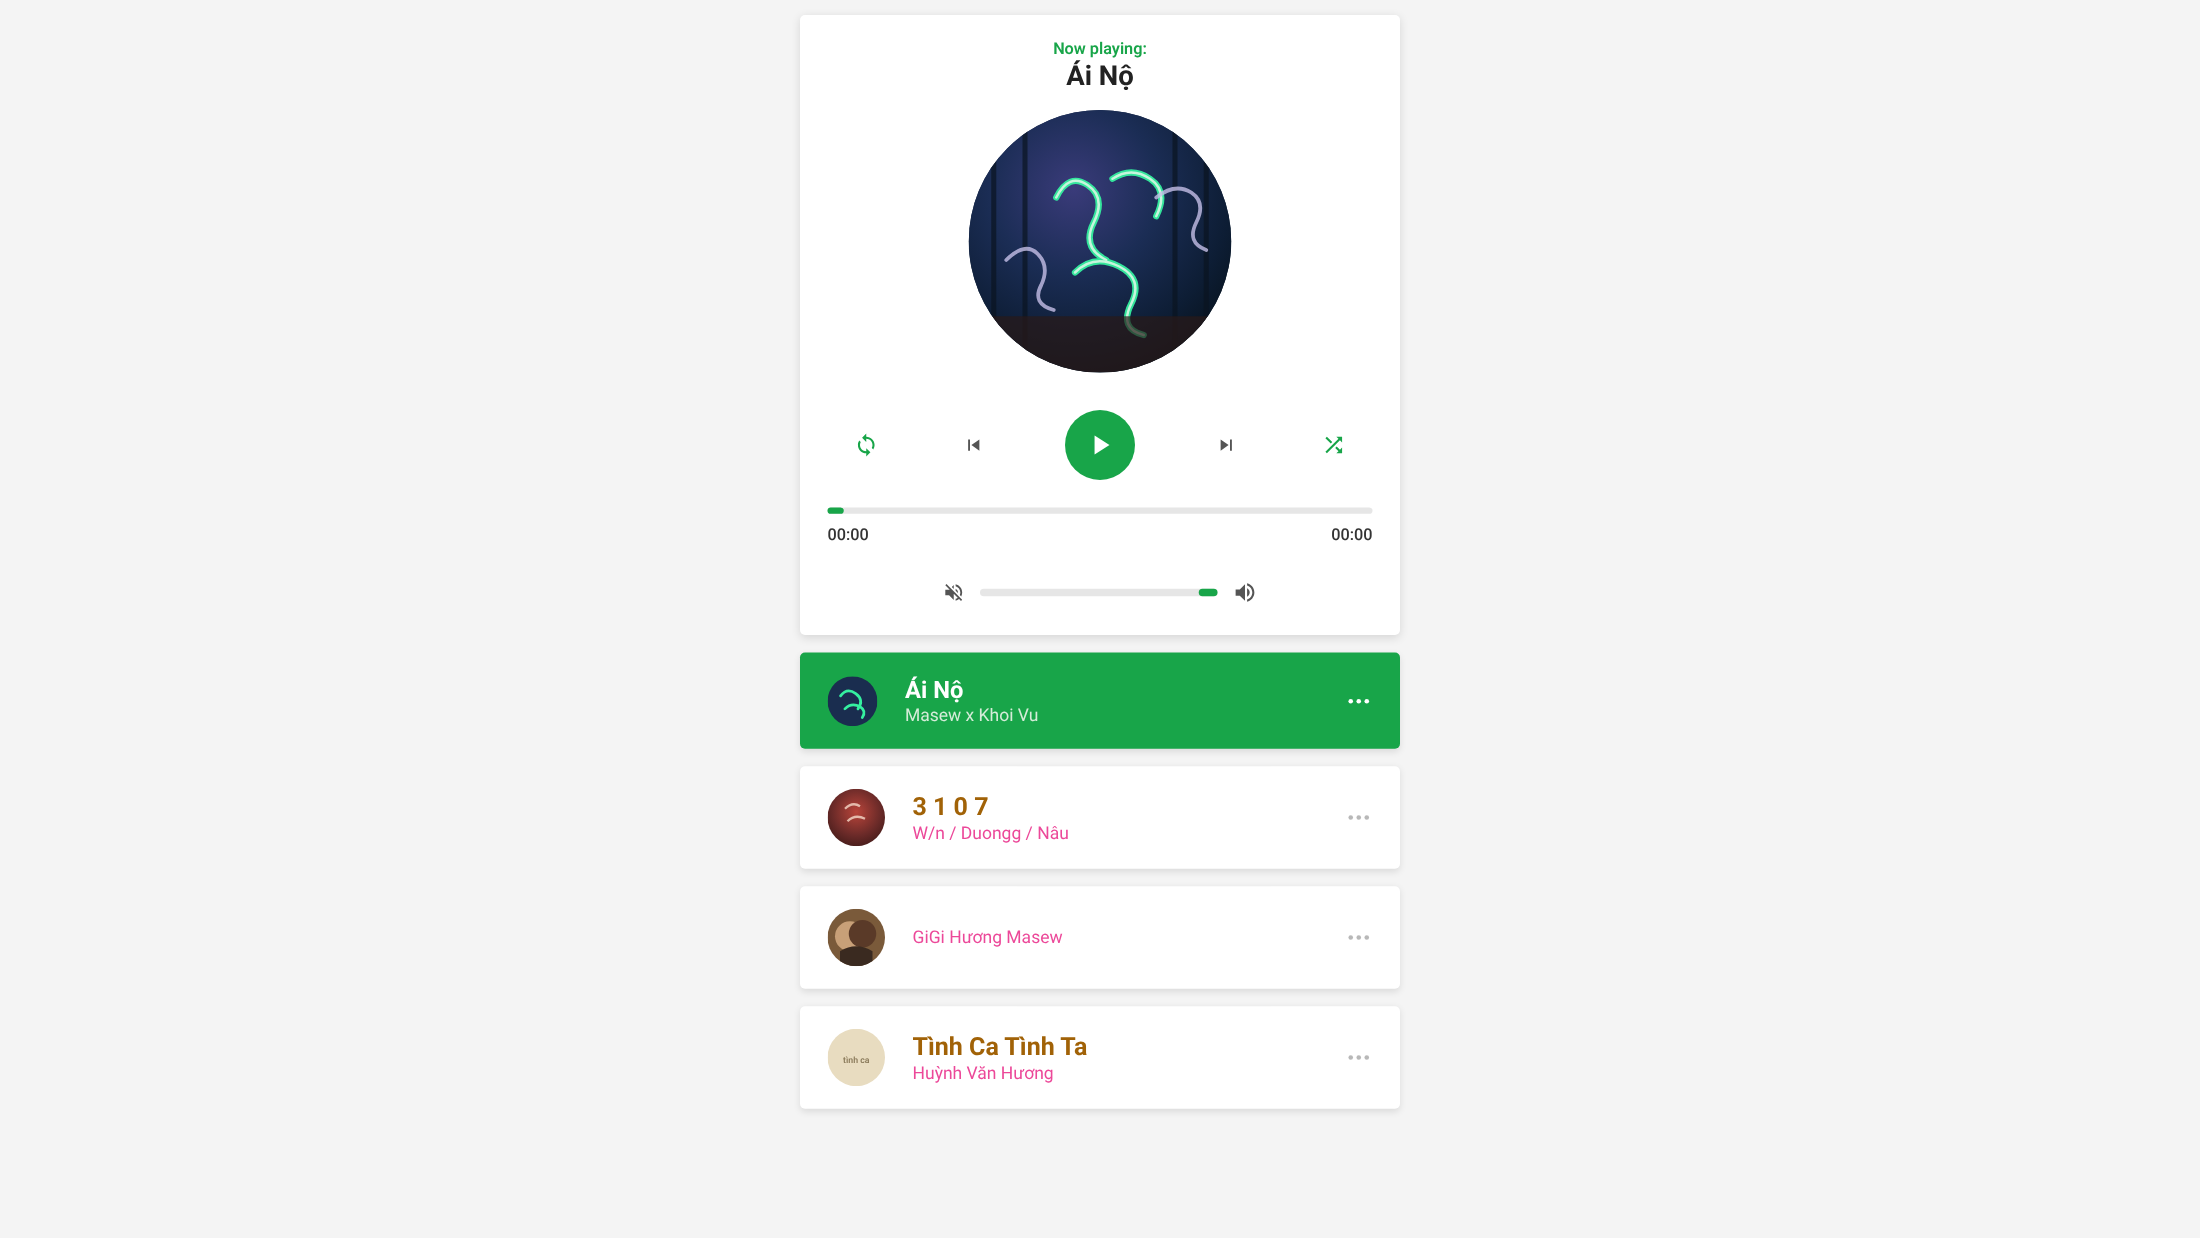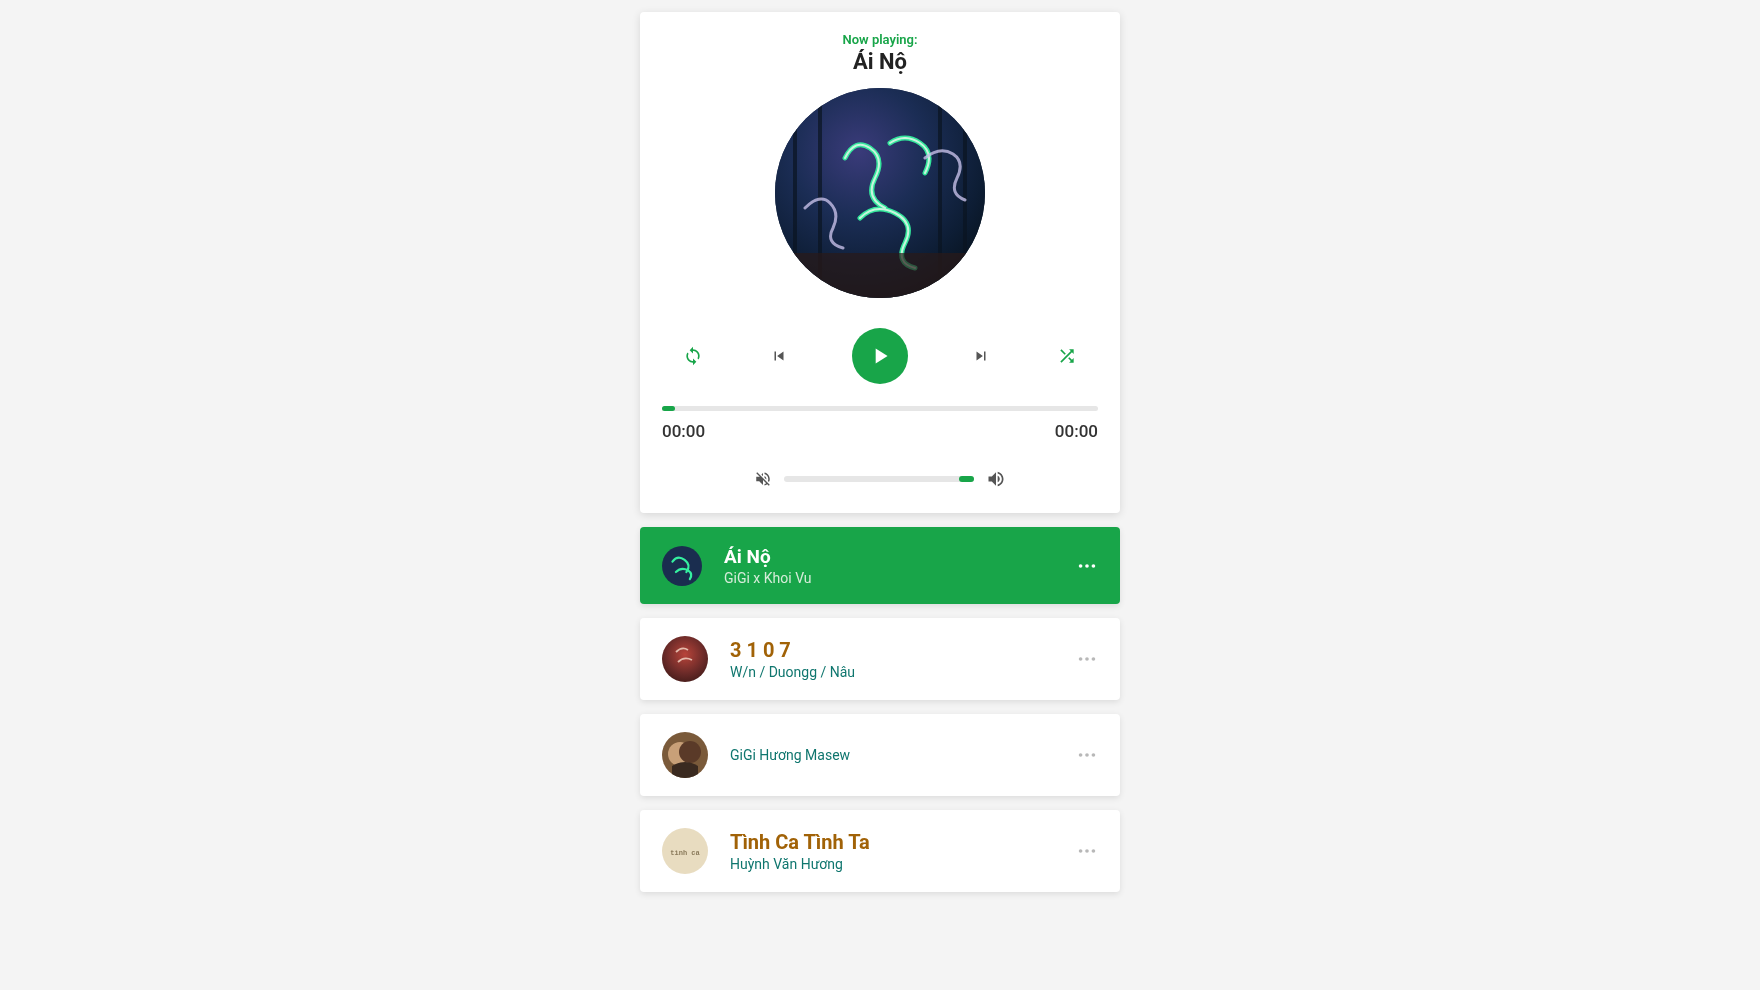--- a/index.html
+++ b/index.html
@@ -88,21 +88,21 @@
     position: absolute;
     left: 0; top: 0;
     height: 100%;
     width: 3%;
     background: #18a549;
     border-radius: 3px;
   }
   .time-row {
     display: flex;
     justify-content: space-between;
-    font-size: 17px;
+    font-size: 13px;
     color: #333;
     margin-top: 10px;
     font-weight: 500;
   }
   .volume-row {
     display: flex;
     align-items: center;
     justify-content: center;
     gap: 12px;
     margin-top: 28px;
@@ -148,34 +148,33 @@
   }
   .song-thumb {
     width: 46px;
     height: 46px;
     border-radius: 50%;
     flex-shrink: 0;
     overflow: hidden;
     display:flex;
     align-items:center;
     justify-content:center;
-    font-family:Liberation Mono, monospace;
   }
   .song-item.active .song-thumb { width: 40px; height: 40px; }
   .song-info { flex: 1; text-align: left; }
   .song-title {
     font-size: 20px;
     font-weight: 700;
     color: #a16207;
     margin-bottom: 2px;
   }
   .song-item.active .song-title { color: #fff; font-size: 19px; }
   .song-artist {
     font-size: 14px;
-    color: #0f766e;
+    color: #ec4899;
   }
   .song-item.active .song-artist { color: #d6ecd9; }
   .song-menu {
     color: #b8b8b8;
     display: flex;
     align-items: center;
     cursor: pointer;
   }
   .song-item.active .song-menu { color: #fff; }
 </style>
@@ -289,21 +288,21 @@
         <svg viewBox="0 0 46 46" width="40" height="40">
             <rect width="46" height="46" fill="#1a2d4f"></rect>
             <g fill="none" stroke="#35f0a0" stroke-width="2.5" stroke-linecap="round">
               <path d="M12 18 Q18 10 26 16 Q34 22 28 30"></path>
               <path d="M16 30 Q22 24 30 28 Q36 32 32 38"></path>
             </g>
           </svg>
       </div>
       <div class="song-info">
         <div class="song-title">Ái Nộ</div>
-        <div class="song-artist">GiGi x Khoi Vu</div>
+        <div class="song-artist">Masew x Khoi Vu</div>
       </div>
       <div class="song-menu">
         <svg width="22" height="22" viewBox="0 0 24 24">
             <circle cx="5" cy="12" r="2" fill="currentColor"></circle>
             <circle cx="12" cy="12" r="2" fill="currentColor"></circle>
             <circle cx="19" cy="12" r="2" fill="currentColor"></circle>
           </svg>
       </div>
     </div>
 

